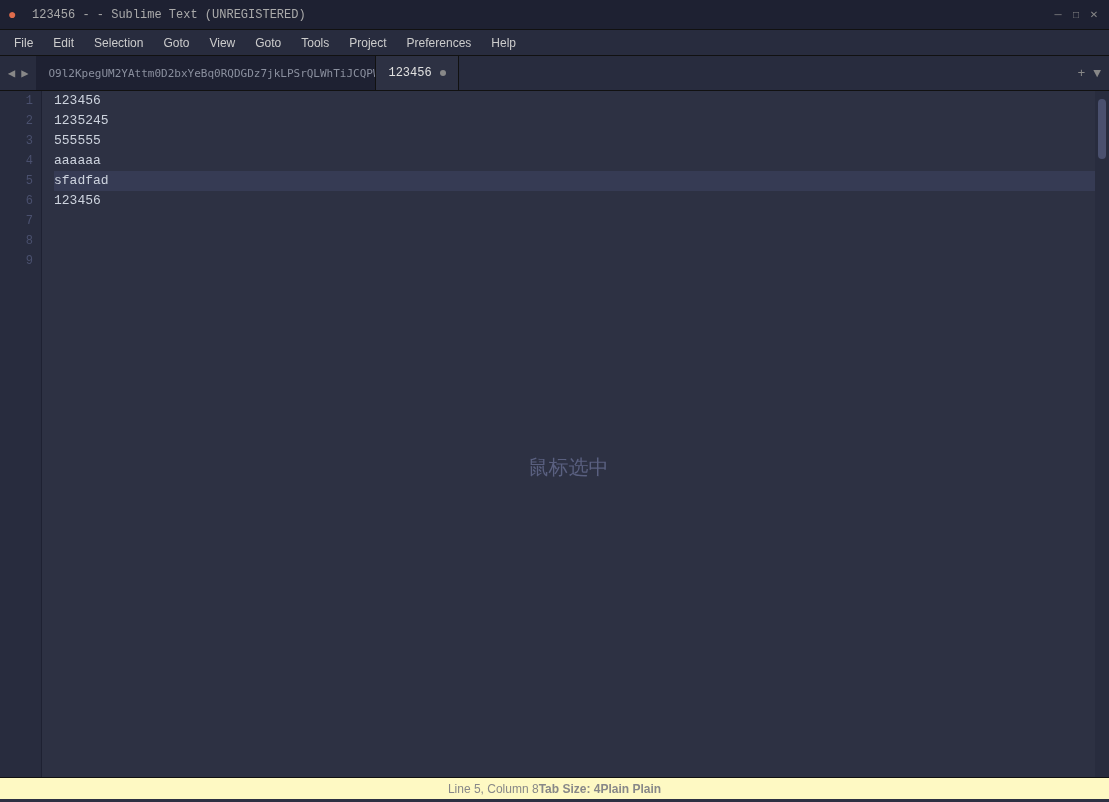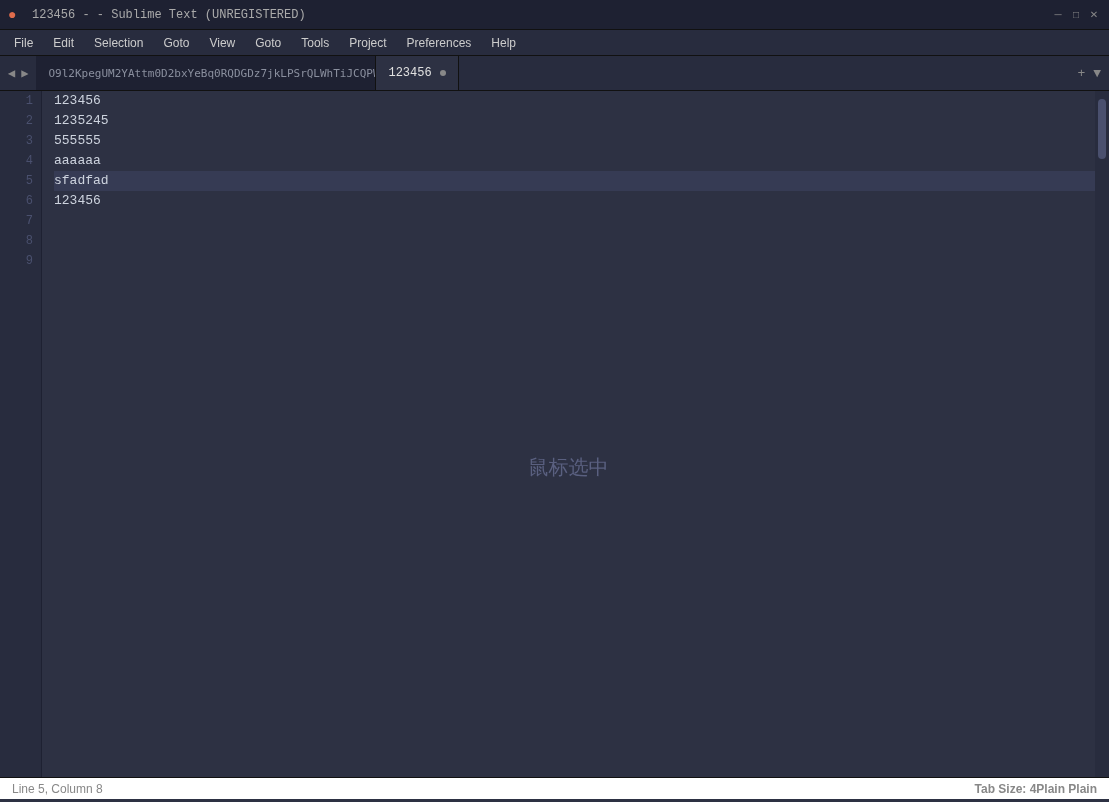--- a/index.html
+++ b/index.html
@@ -210,25 +210,25 @@
       background: #4a506e;
       border-radius: 4px;
       position: absolute;
       top: 8px;
       left: 3px;
     }
 
     
     #status-bar {
       height: 22px;
-      background: #ffffff;
+      background: #fef9c3;
       display: flex;
       align-items: center;
       padding: 0 12px;
-      justify-content: space-between;
+      justify-content: center;
       border-top: 1px solid #111;
       font-size: 12px;
       font-family: 'Segoe UI', sans-serif;
       color: #888;
     }
     #status-left {
       display: flex;
       gap: 12px;
     }
     #status-right {

